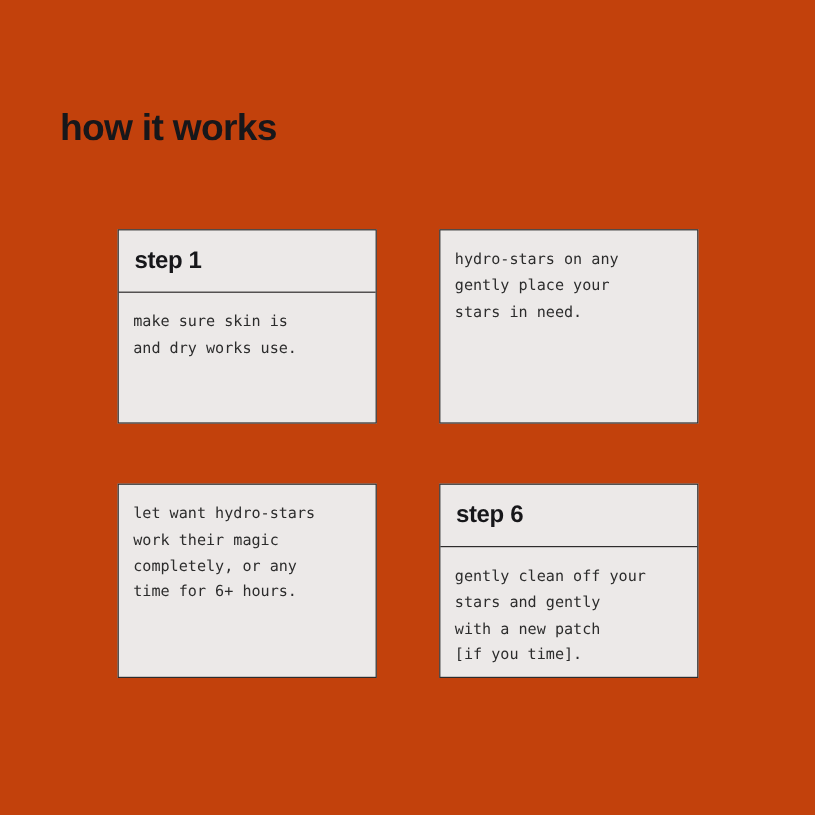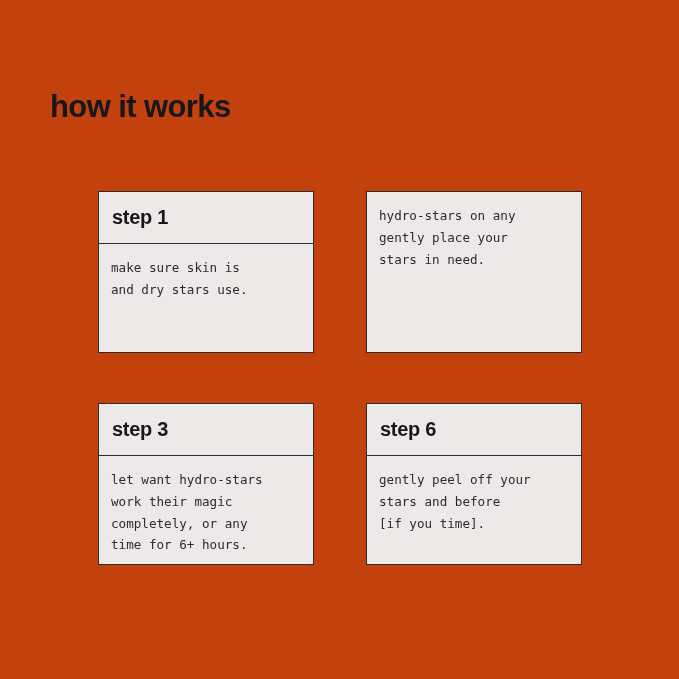--- a/index.html
+++ b/index.html
@@ -88,49 +88,47 @@
   <h1 class="page-title">how it works</h1>
 
   <div class="cards">
 
     <div class="card">
       <div class="card-header">
         <span class="card-header-label">step 1</span>
       </div>
       <div class="card-body">
         <div class="card-body-line">make sure skin is</div>
-        <div class="card-body-line">and dry stars use.</div>
+        <div class="card-body-line">and dry works use.</div>
       </div>
     </div>
 
     <div class="card">
       <div class="card-body">
         <div class="card-body-line">hydro-stars on any</div>
         <div class="card-body-line">gently place your</div>
         <div class="card-body-line">stars in need.</div>
       </div>
     </div>
 
     <div class="card">
-      <div class="card-header">
-        <span class="card-header-label">step 3</span>
-      </div>
       <div class="card-body">
         <div class="card-body-line">let want hydro-stars</div>
         <div class="card-body-line">work their magic</div>
         <div class="card-body-line">completely, or any</div>
         <div class="card-body-line">time for 6+ hours.</div>
       </div>
     </div>
 
     <div class="card">
       <div class="card-header">
         <span class="card-header-label">step 6</span>
       </div>
       <div class="card-body">
-        <div class="card-body-line">gently peel off your</div>
-        <div class="card-body-line">stars and before</div>
+        <div class="card-body-line">gently clean off your</div>
+        <div class="card-body-line">stars and gently</div>
+        <div class="card-body-line">with a new patch</div>
         <div class="card-body-line">[if you time].</div>
       </div>
     </div>
 
   </div>
 </div>
 
 </body></html>

